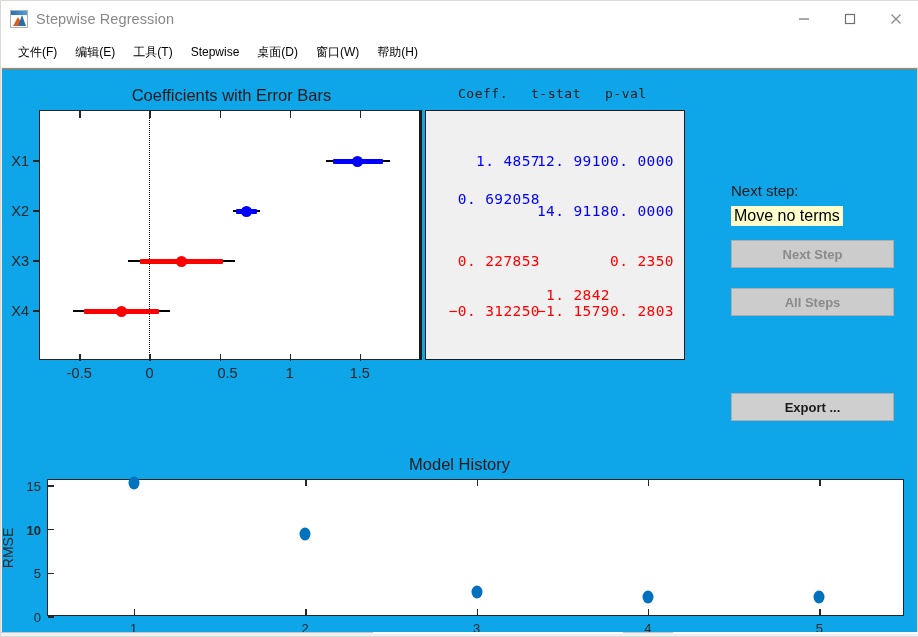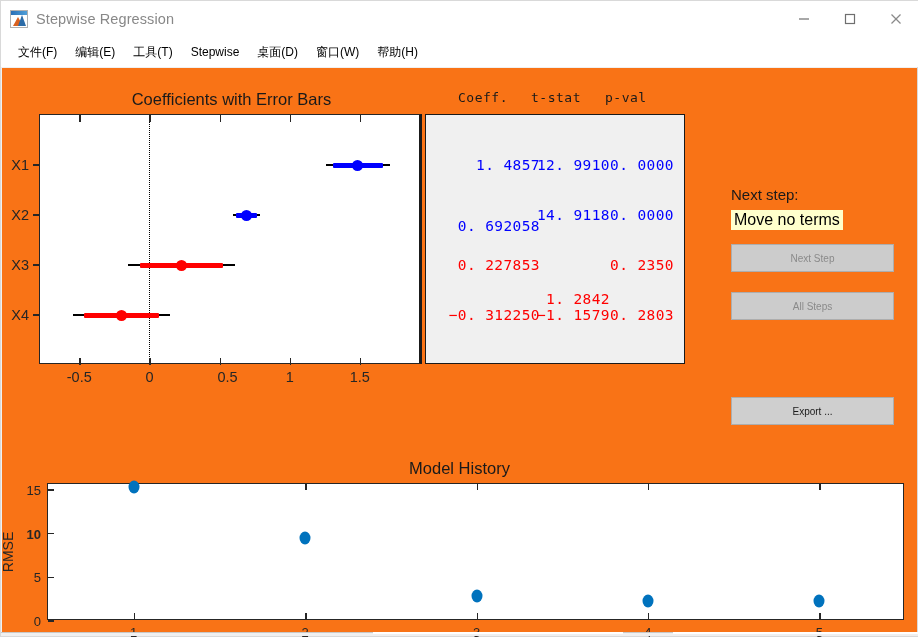--- a/index.html
+++ b/index.html
@@ -60,22 +60,22 @@
   }
   .menu-item {
     font-size: 12px; color: #000000;
     padding: 3px 9px; white-space: nowrap;
   }
 
   
   .content {
     position: absolute; left: 1px; top: 67px;
     width: 915px; height: 568px;
-    background: #f97316;
-    border-top: 5px solid #f97316;
+    background: #0ea5e9;
+    border-top: 1px solid #f97316;
   }
 
   
   .coef-title {
     position: absolute; left: 37px; top: 17px; width: 385px;
     text-align: center; font-size: 16.5px; color: #1a1a1a;
   }
   .coef-plot {
     position: absolute; left: 37px; top: 41px;
     width: 383px; height: 250px;
@@ -145,21 +145,22 @@
   }
   .next-value {
     position: absolute; left: 729px; top: 137px;
     background: #ffffcc; padding: 1px 3px;
     font-size: 16px; color: #000000; white-space: nowrap;
   }
   .btn {
     position: absolute; left: 729px; width: 163px; height: 28px;
     background: #cccccc; border: 1px solid #adadad;
     display: flex; align-items: center; justify-content: center;
-    font-size: 10px;
+    font-size: 13px;
+    font-weight: bold;
   }
   .btn.disabled { color: #8a8a8a; background: #cccccc; }
   .btn.enabled  { color: #1a1a1a; background: #cfcfcf; }
   #btn-next  { top: 171px; }
   #btn-all   { top: 219px; }
   #btn-export{ top: 324px; }
 
   
   .summary {
     position: absolute; left: 37px; top: 319px;
@@ -303,21 +304,21 @@
       </div>
 
     <div class="table-head" id="hd-coeff" style="left: 456px;">Coeff.</div>
     <div class="table-head" id="hd-tstat" style="left: 529px;">t-stat</div>
     <div class="table-head" id="hd-pval" style="left: 603px;">p-val</div>
 
     <div class="table-box" id="table-box">
         <div class="cell" style="top: 50px; right: 144px; color: rgb(0, 0, 255);">1. 4857</div>
         <div class="cell" style="top: 50px; right: 74px; color: rgb(0, 0, 255);">12. 9910</div>
         <div class="cell" style="top: 50px; right: 10px; color: rgb(0, 0, 255);">0. 0000</div>
-        <div class="cell" style="top: 111px; right: 144px; color: rgb(0, 0, 255);">0. 692058</div>
+        <div class="cell" style="top: 88px; right: 144px; color: rgb(0, 0, 255);">0. 692058</div>
         <div class="cell" style="top: 100px; right: 74px; color: rgb(0, 0, 255);">14. 9118</div>
         <div class="cell" style="top: 100px; right: 10px; color: rgb(0, 0, 255);">0. 0000</div>
         <div class="cell" style="top: 150px; right: 144px; color: rgb(255, 0, 0);">0. 227853</div>
         <div class="cell" style="top: 150px; right: 74px; color: rgb(255, 0, 0); margin-top: 34px;">1. 2842</div>
         <div class="cell" style="top: 150px; right: 10px; color: rgb(255, 0, 0);">0. 2350</div>
         <div class="cell" style="top: 200px; right: 144px; color: rgb(255, 0, 0);">−0. 312250</div>
         <div class="cell" style="top: 200px; right: 74px; color: rgb(255, 0, 0);">−1. 1579</div>
         <div class="cell" style="top: 200px; right: 10px; color: rgb(255, 0, 0);">0. 2803</div>
       </div>
 

